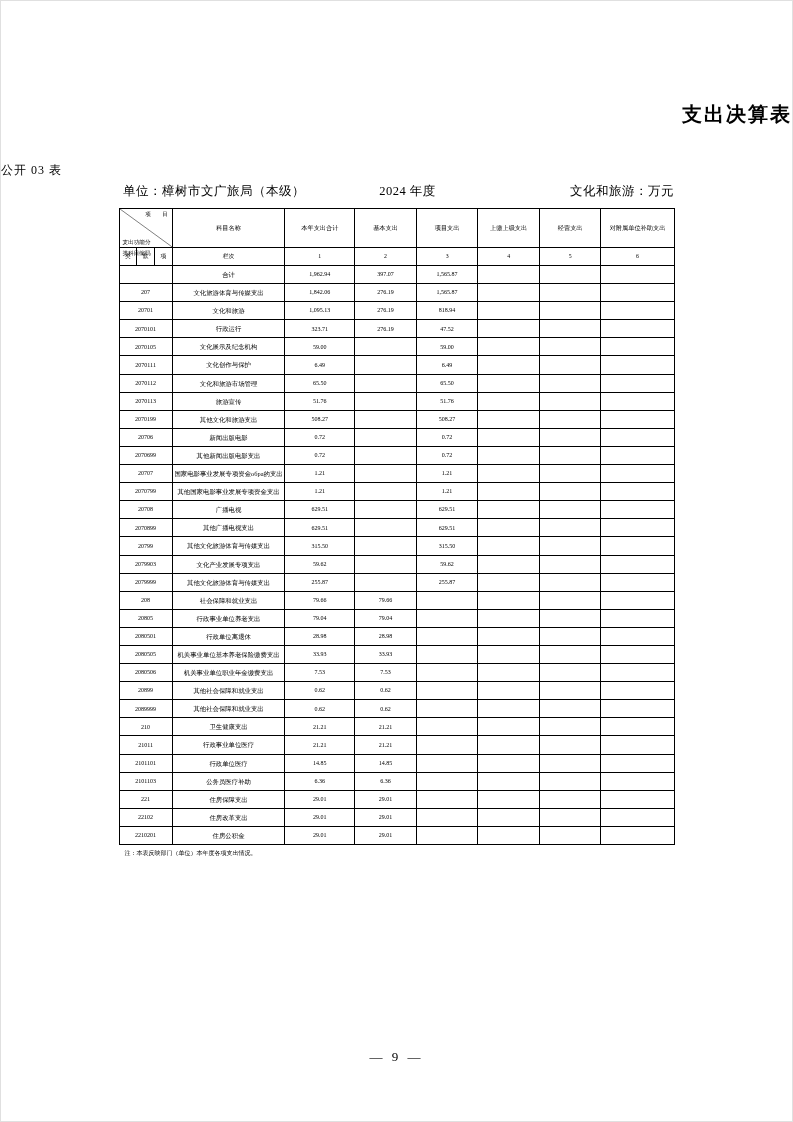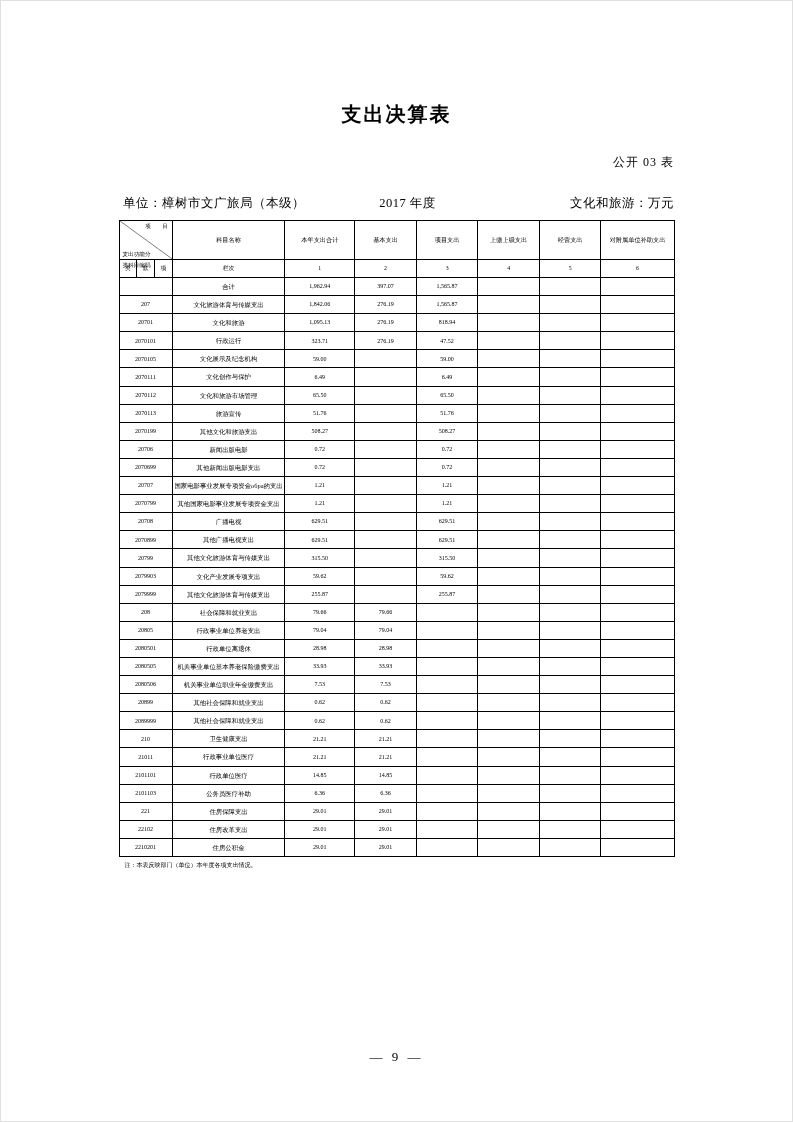--- a/index.html
+++ b/index.html
@@ -16,39 +16,38 @@
     overflow: hidden;
   }
   .page {
     position: relative;
     width: 793px;
     height: 1122px;
     box-sizing: border-box;
     border: 1px solid #e0e0e0;
   }
   .title {
-    text-align: center;
+    text-align: right;
     font-size: 20px;
     font-weight: bold;
     letter-spacing: 2px;
     margin-top: 100px;
   }
   .public-no {
-    text-align: right;
     font-size: 12px;
-    margin-top: 26px;
+    margin-top: 34px;
     padding-right: 118px;
     letter-spacing: 1px;
   }
   .meta-row {
     display: flex;
     justify-content: space-between;
     align-items: baseline;
     font-size: 12.5px;
-    margin-top: 24px;
+    margin-top: 4px;
     padding: 0 118px 0 122px;
   }
   .meta-unit { letter-spacing: 0.5px; }
   .meta-year { letter-spacing: 0.5px; margin-left: -60px;}
   .meta-amount { letter-spacing: 0.5px; }
 
   .table-wrap {
     margin: 8px auto 0 auto;
     width: 556px;
   }
@@ -127,21 +126,21 @@
 <body>
 
 <div class="page">
 
   <div class="title">支出决算表</div>
 
   <div class="public-no">公开 03 表</div>
 
   <div class="meta-row">
     <span class="meta-unit">单位：樟树市文广旅局（本级）</span>
-    <span class="meta-year">2017 年度</span>
+    <span class="meta-year">2024 年度</span>
     <span class="meta-amount">文化和旅游：万元</span>
   </div>
 
   <div class="table-wrap">
     <table class="main">
       <colgroup>
         <col style="width:17px">
         <col style="width:17px">
         <col style="width:17px">
         <col style="width:108px">

